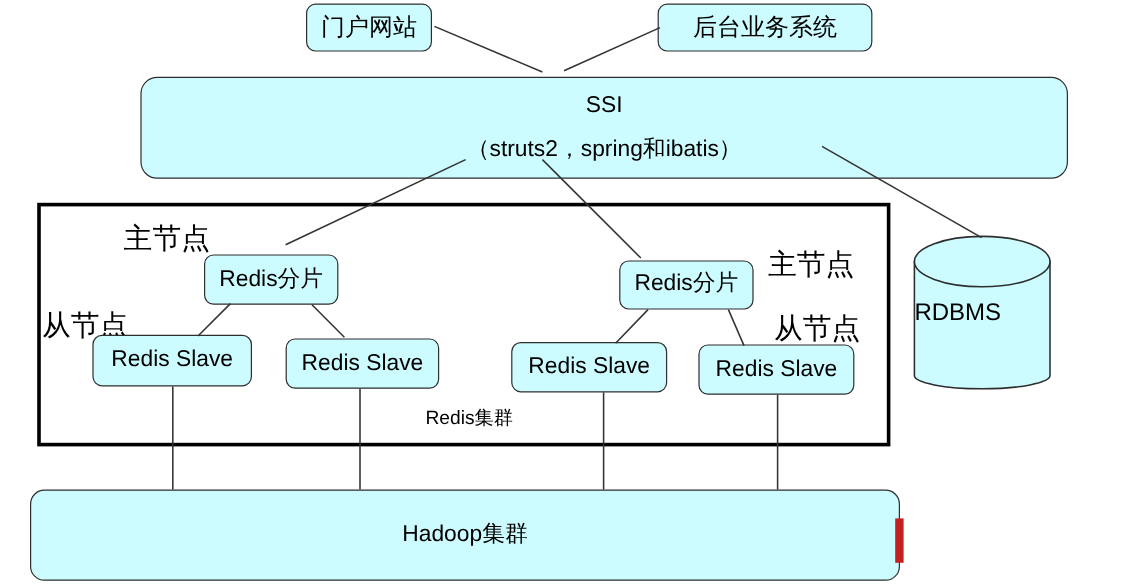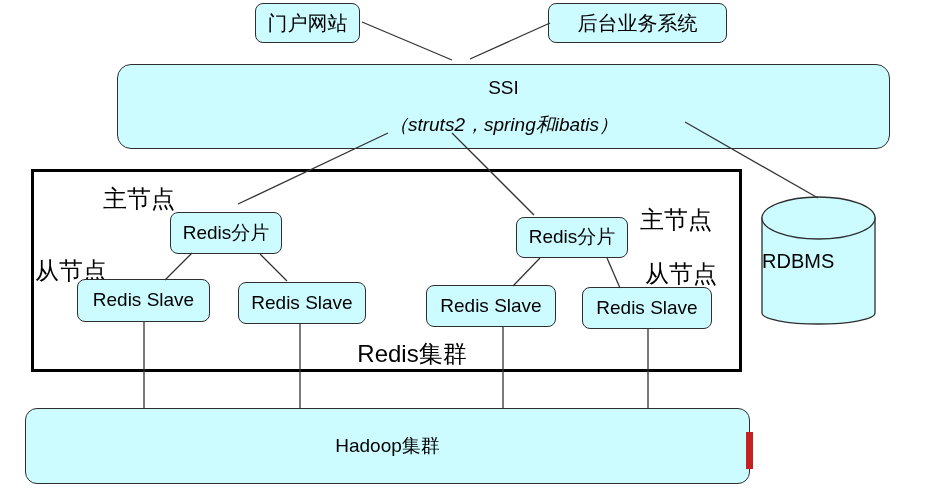--- a/index.html
+++ b/index.html
@@ -53,23 +53,23 @@
     font-size: 24px;
     white-space: nowrap;
     z-index: 1;
   }
   .ann-master-left  { left: 103px; top: 183px; }
   .ann-master-right { left: 640px; top: 204px; }
   .ann-slave-left   { left: 35px;  top: 255px; }
   .ann-slave-right  { left: 645px; top: 258px; }
   .cluster-label {
     position: absolute;
-    left: 342px; top: 338px; width: 140px;
+    left: 321px; top: 338px; width: 140px;
     text-align: center;
-    font-size: 24px;
+    font-size: 16px;
     z-index: 1;
   }
   .rdbms-label {
     position: absolute;
     left: 762px; top: 250px; width: 113px;
     text-align: left;
     font-size: 20px;
     z-index: 3;
   }
   .red-marker {
@@ -88,21 +88,21 @@
     stroke: var(--connector, #333333);
     stroke-width: 1.3;
     fill: none;
   }
   .cyl {
     fill: var(--node-fill, #ccfcff);
     stroke: var(--node-border, #2e2e2e);
     stroke-width: 1.3;
   }
   .ssi-title { font-size: 19px; }
-  .ssi-sub   { font-size: 19px; margin-top: 14px; font-style: italic; }
+  .ssi-sub   { font-size: 19px; margin-top: 14px; }
 </style>
 </head>
 <body>
 
 <div id="canvas">
 
   <div class="node node-portal">
     <span>门户网站</span>
   </div>
   <div class="node node-backend">

